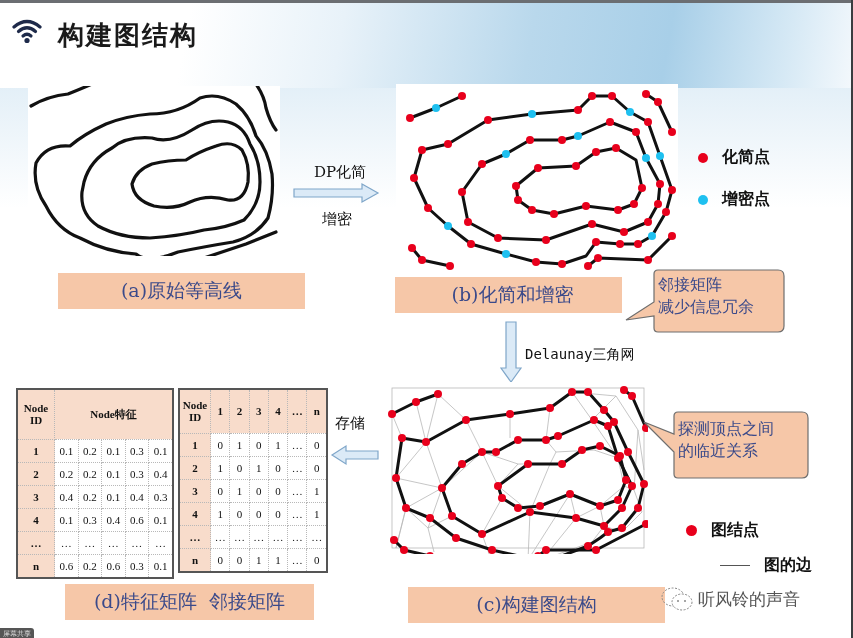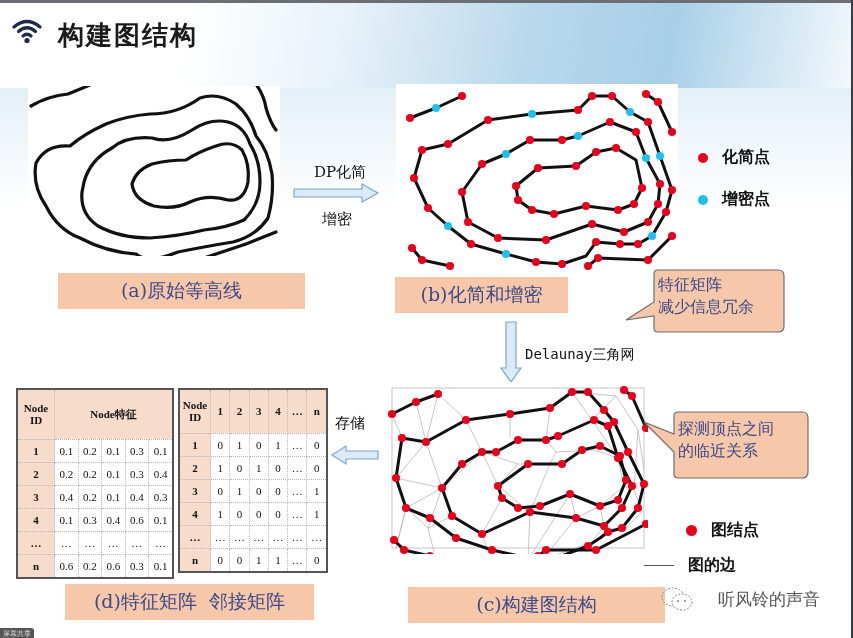--- a/index.html
+++ b/index.html
@@ -45,21 +45,21 @@
     font-family:"Liberation Serif", serif; font-size:11px; color:#111;
     border:2px solid #555;
   }
   table.matrix td, table.matrix th {
     border:1px dotted #b8b8b8; text-align:center; padding:0; height:22px;
   }
   table.matrix th { background:#f8dccb; font-weight:bold; }
   table.matrix td.rowid { background:#f8dccb; font-weight:bold; }
   table.matrix td.val { background:#fff; }
 
-  .watermark { position:absolute; display:flex; align-items:center; gap:24px; color:#555; font-size:17px; }
+  .watermark { position:absolute; display:flex; align-items:center; gap:4px; color:#555; font-size:17px; }
   .share-tag { position:absolute; left:0; top:628px; background:#555; color:#ddd; font-size:7px; padding:1px 3px; border-radius:0 3px 0 0; }
 </style>
 </head>
 <body>
 
 <div class="sky"></div>
 <div class="sky-lower"></div>
 <div class="topbar"></div>
 <div class="rightbar"></div>
 
@@ -180,29 +180,29 @@
 
 <div class="legend-item" style="left:698px;top:147px;justify-content:space-between;">
   <span class="dot" style="background:#e8001c;"></span>
   <span>化简点</span>
 </div>
 <div class="legend-item" style="left:698px;top:189px;">
   <span class="dot" style="background:#1ec0f0;"></span>
   <span>增密点</span>
 </div>
 
-<div class="label-box" style="left:395px;top:277px;width:173px;height:36px;">
+<div class="label-box" style="left:395px;top:277px;width:219px;height:36px;padding-left:8px;">
   <span>(b)化简和增密</span>
 </div>
 
 <svg class="callout" style="left:622px;top:268px;" width="170" height="70">
   <path d="M32 6 Q32 2 36 2 H156 Q162 2 162 8 V58 Q162 64 156 64 H36 Q32 64 32 60 V48 L4 52 L32 34 Z" fill="#f6c7a8" stroke="#6e6e6e" stroke-width="1.2"></path>
 </svg>
 <div class="callout-text" style="left:658px;top:274px;">
-  <div>特征矩阵</div>
+  <div>邻接矩阵</div>
   <div>减少信息冗余</div>
 </div>
 
 <svg style="position:absolute;left:499px;top:320px;" width="24" height="64">
   <path d="M7 2 H17 V48 H22 L12 62 L2 48 H7 Z" fill="#dbeaf7" stroke="#7fa6c9" stroke-width="1.2"></path>
 </svg>
 <span class="mono-label" style="left:525px;top:346px;">Delaunay三角网</span>
 
 <svg class="panel-img" style="left:386px;top:382px;" width="262" height="172" viewBox="0 0 262 172">
   <rect width="262" height="172" fill="#fff"></rect>
@@ -293,21 +293,21 @@
 </svg>
 <div class="callout-text" style="left:678px;top:418px;">
   <div>探测顶点之间</div>
   <div>的临近关系</div>
 </div>
 
 <div class="legend-item" style="left:686px;top:520px;">
   <span class="dot" style="background:#e8001c;width:11px;height:11px;"></span>
   <span>图结点</span>
 </div>
-<div class="legend-item" style="left:644px;top:555px;">
+<div class="legend-item" style="left:720px;top:555px;">
   <span style="display:inline-block;width:30px;height:1px;background:#555;"></span>
   <span>图的边</span>
 </div>
 
 <div class="label-box" style="left:408px;top:587px;width:257px;height:36px;">
   <span>(c)构建图结构</span>
 </div>
 
 <span class="arrow-label" style="left:335px;top:414px;">存储</span>
 <svg style="position:absolute;left:330px;top:444px;" width="50" height="22">

